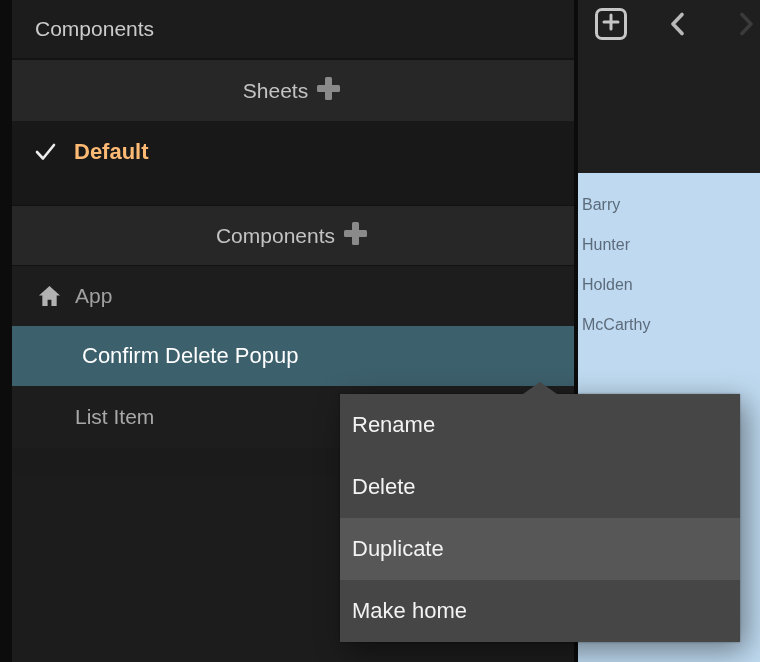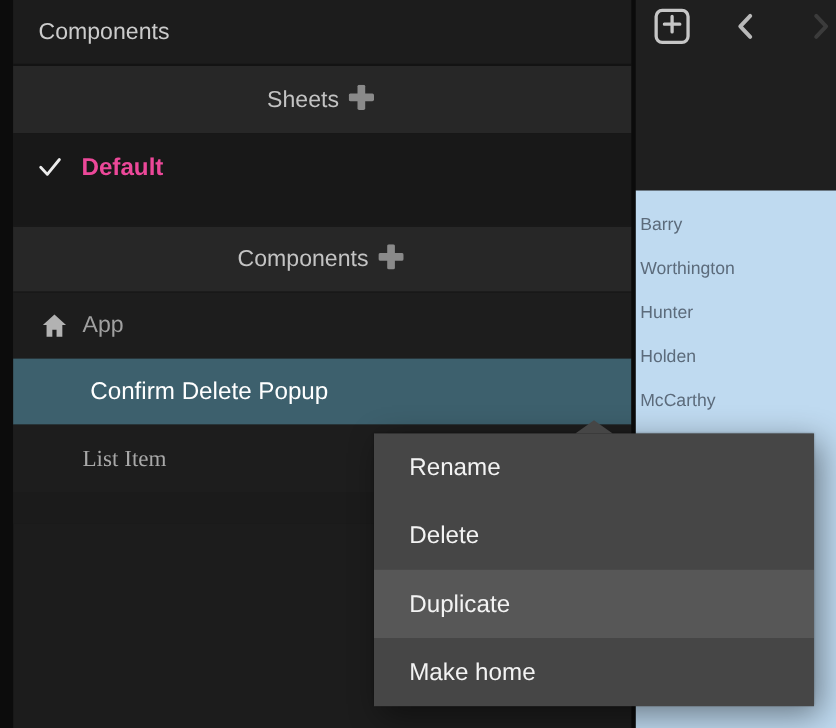--- a/index.html
+++ b/index.html
@@ -15,46 +15,46 @@
   .row{display:flex;align-items:center;flex:0 0 auto;}
   .header-row{height:58px;border-bottom:2px solid #131313;}
   .header-row .lbl{color:#cbcbcb;font-size:21px;padding-left:23px;}
   .section-row{height:61px;background:#272727;justify-content:center;}
   .section-row .lbl{color:#c3c3c3;font-size:21px;padding-left:23px;}
   .section-row.second{height:59px;border-top:1px solid #121212;border-bottom:1px solid #121212;}
   .add-btn{display:flex;align-items:center;justify-content:center;width:40px;height:40px;margin-right:18px;cursor:pointer;}
   .default-area{height:84px;background:#181818;}
   .default-row{height:62px;display:flex;align-items:center;}
   .check-wrap{margin-left:23px;display:flex;align-items:center;}
-  .default-label{color:#ec4899;font-weight:700;font-size:22px;margin-left:18px;}
+  .default-label{color:#fdba74;font-weight:700;font-size:22px;margin-left:18px;}
   .app-row{height:60px;background:#1d1d1d;}
   .home-wrap{margin-left:26px;display:flex;align-items:center;}
   .app-label{color:#a0a0a0;font-size:21px;margin-left:14px;}
   .selected-row{height:60px;background:#3d606d;}
   .selected-row .lbl{color:#ffffff;font-size:22px;padding-left:70px;}
   .listitem-row{height:62px;background:#1d1d1d;}
-  .listitem-row .lbl{color:#a8a8a8;font-size:21px;padding-left:63px;font-family:Liberation Serif, serif;}
+  .listitem-row .lbl{color:#a8a8a8;font-size:21px;padding-left:63px;}
   .sidebar-fill{flex:1;background:#1b1b1b;}
   
   .v-divider{position:absolute;left:574px;top:0;width:4px;height:662px;background:#0b0b0b;}
   
   .preview{position:absolute;left:578px;top:0;width:182px;height:550px;}
   .preview-header{position:relative;height:173px;background:#1f1f1f;}
   .addpage-btn{position:absolute;left:17px;top:8px;width:26px;height:26px;border:3px solid #c6c6c6;border-radius:7px;display:flex;align-items:center;justify-content:center;cursor:pointer;}
   .nav-btn{position:absolute;top:13px;width:22px;height:26px;display:flex;align-items:center;justify-content:center;cursor:pointer;}
   .nav-back{left:88px;}
   .nav-fwd{left:158px;}
   .preview-list{height:489px;background:#bfdaf0;padding:12px 0 0 4px;box-sizing:border-box;display:flex;flex-direction:column;}
   .name-row{height:40px;display:flex;align-items:center;color:#5c6b7b;font-size:16px;}
   
   .context-menu{position:absolute;left:340px;top:394px;width:400px;background:#464646;z-index:10;
     box-shadow:6px 8px 28px rgba(0,0,0,.45), 0 0 2px rgba(0,0,0,.35);}
   .menu-arrow{position:absolute;top:-12px;left:183px;width:0;height:0;
     border-left:17px solid transparent;border-right:17px solid transparent;border-bottom:12px solid #464646;}
-  .menu-item{height:62px;display:flex;align-items:center;padding-left:32px;color:#f3f3f3;font-size:22px;cursor:pointer;}
+  .menu-item{height:62px;display:flex;align-items:center;padding-left:12px;color:#f3f3f3;font-size:22px;cursor:pointer;}
   .menu-item.highlighted{background:#575757;}
 </style>
 </head>
 <body>
 
 <div id="screen">
 
   <div class="left-strip"></div>
 
   <div class="sidebar">
@@ -144,23 +144,20 @@
           </svg>
         </span>
       </span>
     </div>
 
     <div class="preview-list">
       <div class="name-row">
           <span>Barry</span>
         </div>
       <div class="name-row">
-          <span>Worthington</span>
-        </div>
-      <div class="name-row">
           <span>Hunter</span>
         </div>
       <div class="name-row">
           <span>Holden</span>
         </div>
       <div class="name-row">
           <span>McCarthy</span>
         </div>
     </div>
   </div>

